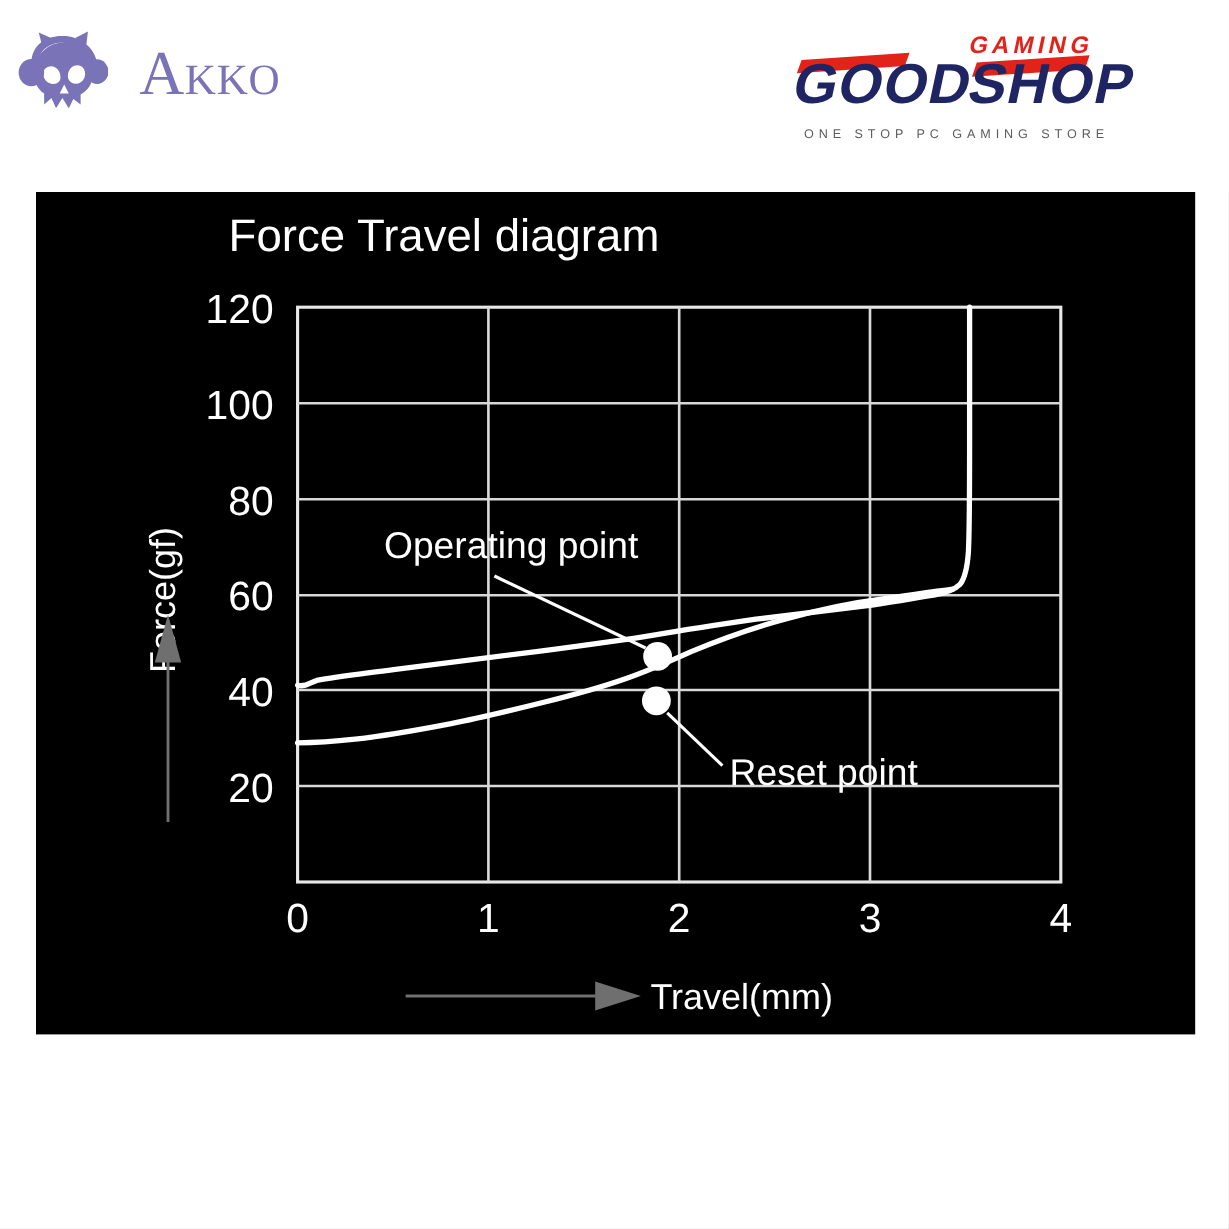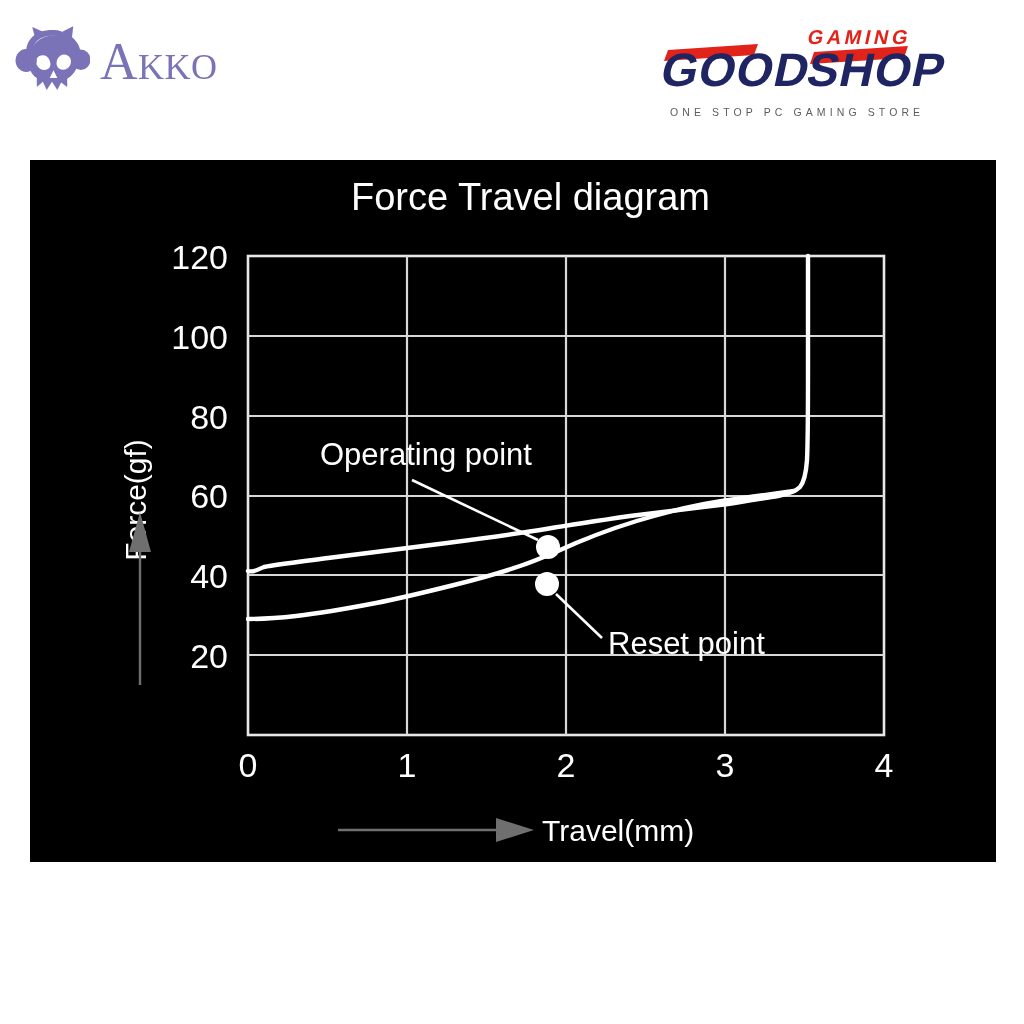--- a/index.html
+++ b/index.html
@@ -22,21 +22,21 @@
     width: 1024px; height: 160px;
     background: #ffffff;
   }
 
   
   #akko-brand {
     position: absolute;
     left: 14px; top: 26px;
     display: flex;
     align-items: center;
-    gap: 8px;
+    gap: 24px;
     justify-content: center;
   }
   #akko-logo-icon { width: 76px; height: 72px; display: block; }
   #akko-wordmark {
     font-family: "Liberation Serif", serif;
     font-size: 52px;
     line-height: 1;
     color: #7a73b8;
     letter-spacing: 0.5px;
     font-variant: small-caps;
@@ -69,21 +69,21 @@
     left: 30px; top: 160px;
     width: 966px; height: 702px;
     background: #000000;
     overflow: hidden;
   }
 
   #chart-title {
     position: absolute;
     left: 0; top: 16px;
     width: 680px;
-    text-align: right;
+    text-align: center;
     color: #ffffff;
     font-size: 38px;
     font-family: "Liberation Sans", sans-serif;
     letter-spacing: 0px;
   }
 
   
   #plot-svg {
     position: absolute;
     left: 0; top: 0;

